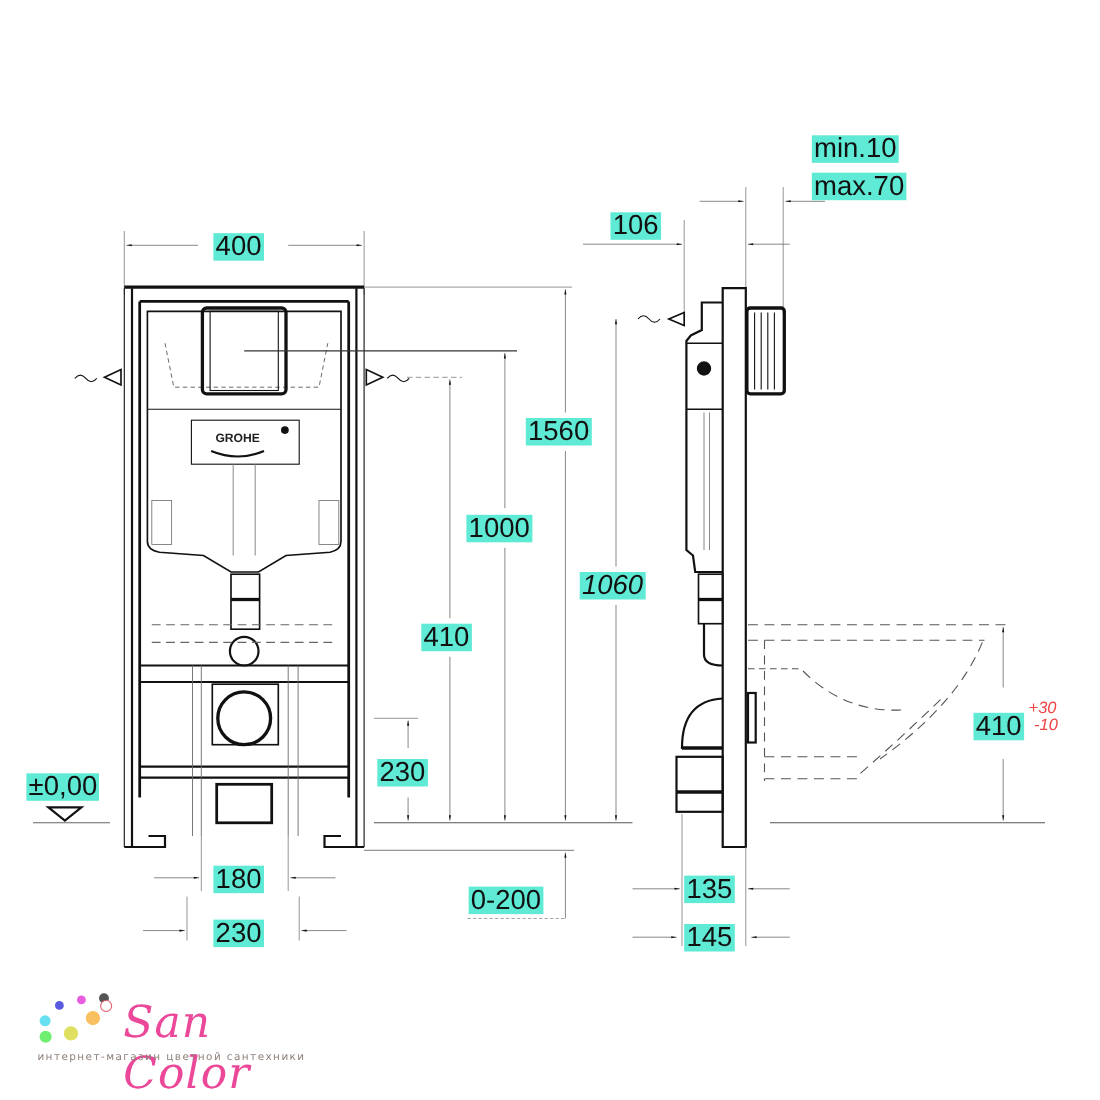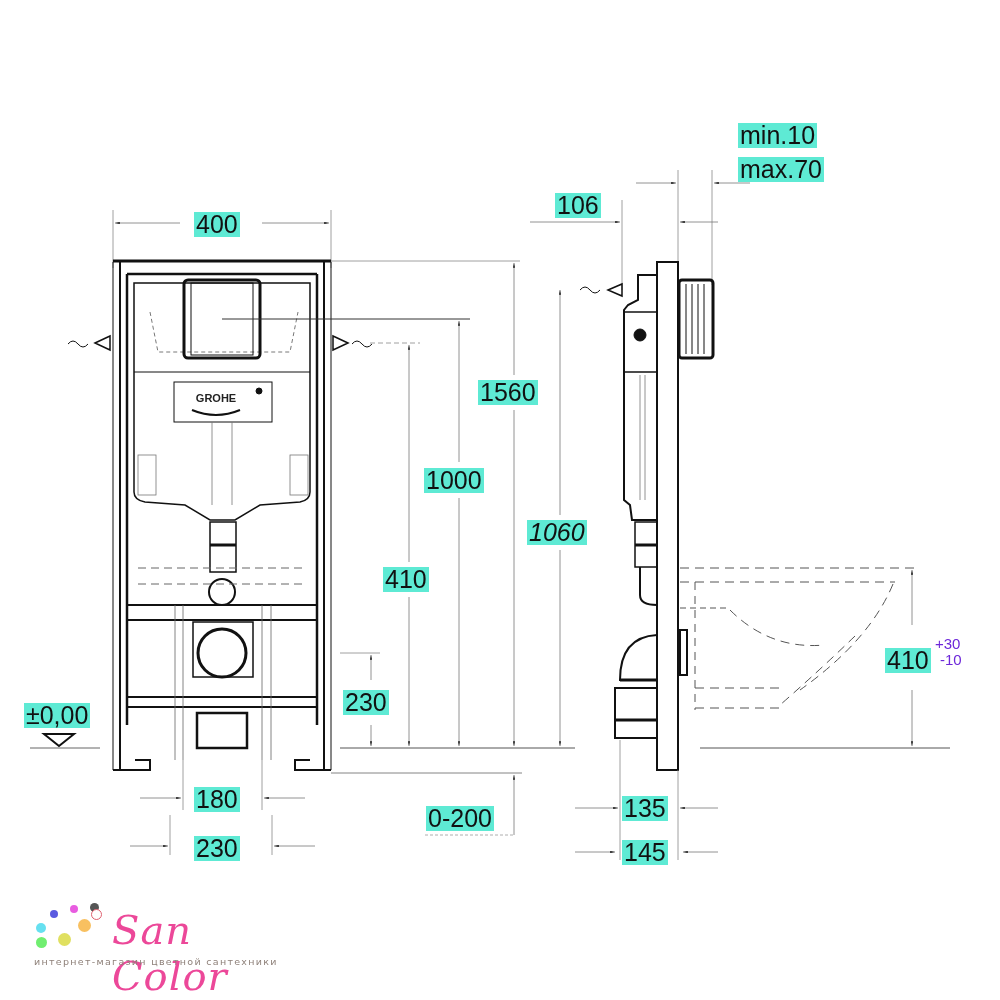--- a/index.html
+++ b/index.html
@@ -1,19 +1,19 @@
 <!DOCTYPE html>
 <html><head>
   <meta charset="utf-8">
   <style>
     html, body { margin: 0; padding: 0; background: #ffffff; }
     body { width: 1000px; height: 1000px; position: relative; overflow: hidden; font-family: "Liberation Sans", "DejaVu Sans", sans-serif; }
     #drawing { position: absolute; left: 0; top: 0; width: 1000px; height: 1000px; }
     .dim { position: absolute; font-family: "Liberation Sans", "DejaVu Sans", sans-serif; font-size: 25px; color: #111; line-height: 1; white-space: nowrap; background: #5eead4; padding: 0 2px; }
-    .sup { position: absolute; font-size: 15px; color: #6d28d9; line-height: 1; font-family: "Liberation Sans", sans-serif; }
+    .sup { position: absolute; font-size: 15px; color: #ef4444; line-height: 1; font-family: "Liberation Sans", sans-serif; font-style: italic; }
     .logo { position: absolute; left: 30px; top: 905px; width: 270px; height: 70px; }
     .logo-title { position: absolute; left: 82px; top: 2px; font-family: "DejaVu Serif", "Liberation Serif", serif; font-style: italic; font-size: 40px; color: #ec4899; letter-spacing: 1px; }
     .logo-sub { position: absolute; left: 4px; top: 51px; font-family: "DejaVu Sans", sans-serif; font-size: 9.5px; color: #8e8079; letter-spacing: 1.3px; }
     .dot { position: absolute; border-radius: 50%; }
   </style>
 </head>
 <body>
 
 <svg id="drawing" viewBox="0 0 1000 1000" xmlns="http://www.w3.org/2000/svg">
   <defs>

